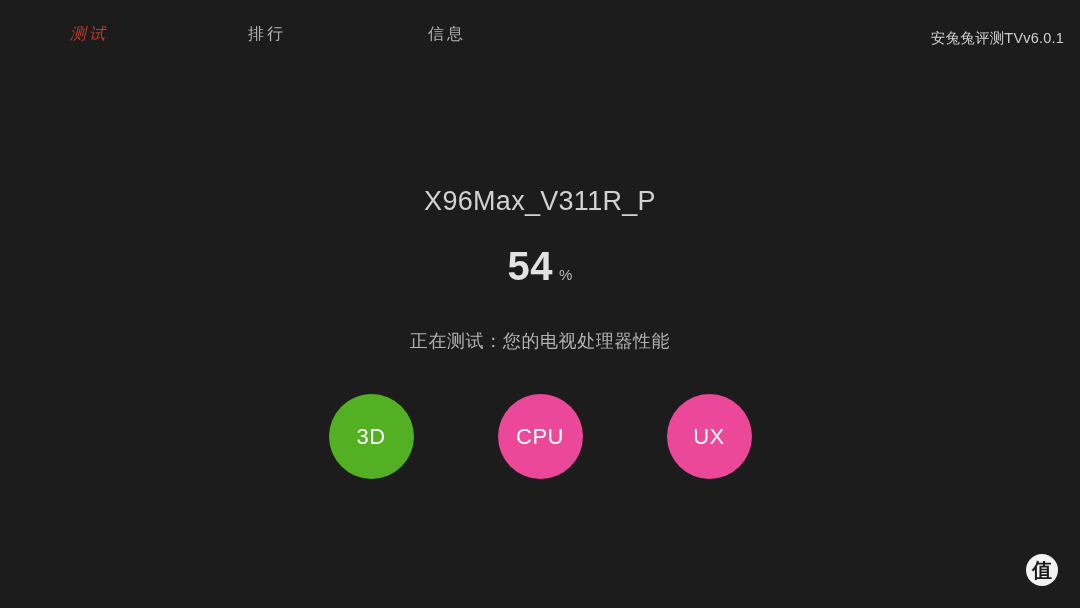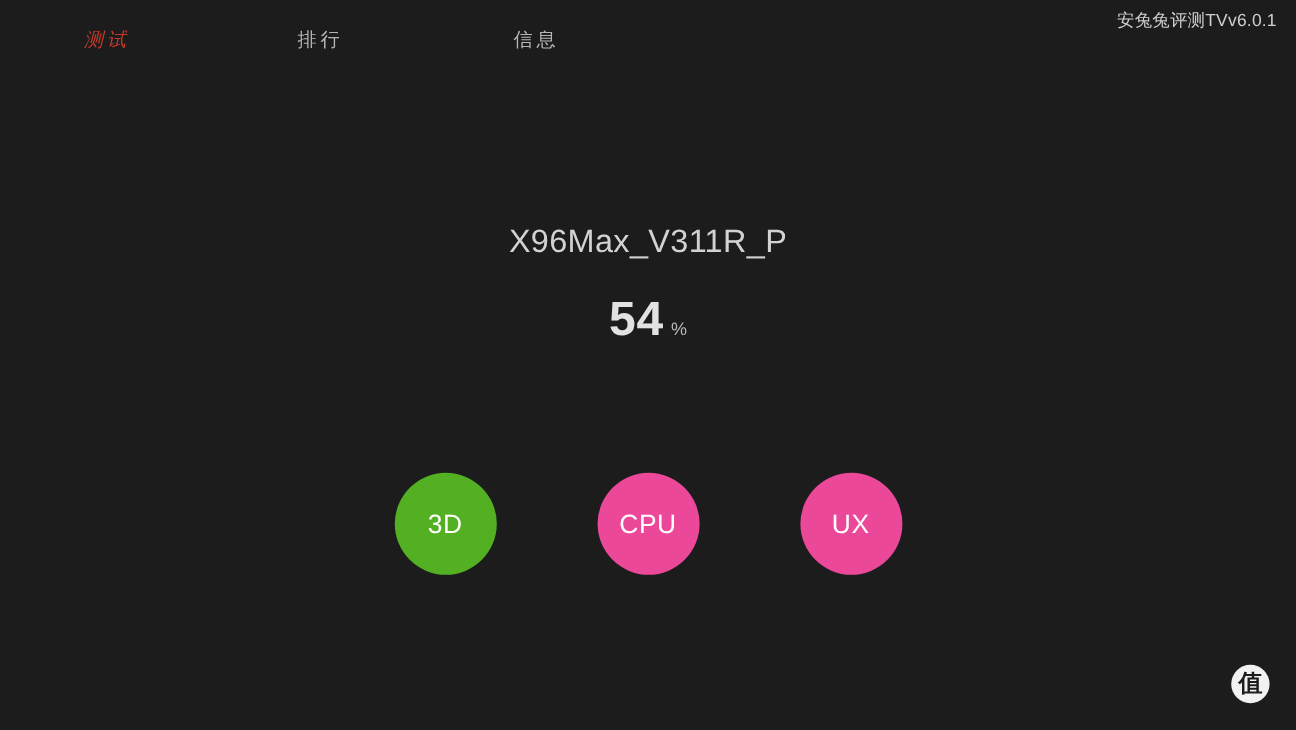--- a/index.html
+++ b/index.html
@@ -43,21 +43,21 @@
   .nav-tab.tab-ranking  { position: absolute; left: 248px; top: 26px; }
   .nav-tab.tab-info     { position: absolute; left: 428px; top: 26px; }
 
   .nav-tab.active {
     color: #c0392b;
   }
 
   .app-version {
     position: absolute;
     right: 16px;
-    top: 8px;
+    top: 29px;
     font-size: 14.5px;
     color: #cfcfcf;
     letter-spacing: 0.2px;
     white-space: nowrap;
   }
 
   
   .test-panel {
     position: absolute;
     top: 0;
@@ -192,20 +192,21 @@
 </div>
 
 <div class="test-panel">
 
   <div class="device-name">X96Max_V311R_P</div>
 
   <div class="progress-readout">
     <span class="progress-value">54</span><span class="progress-unit">%</span>
   </div>
 
+  <div class="status-line">正在测试：您的电视处理器性能</div>
 
   <div class="stage-row">
     <div class="stage-circle done">3D</div>
     <div class="stage-circle pending">CPU</div>
     <div class="stage-circle pending">UX</div>
   </div>
 </div>
 
 <div class="watermark">
   <div class="watermark-badge">值</div>

